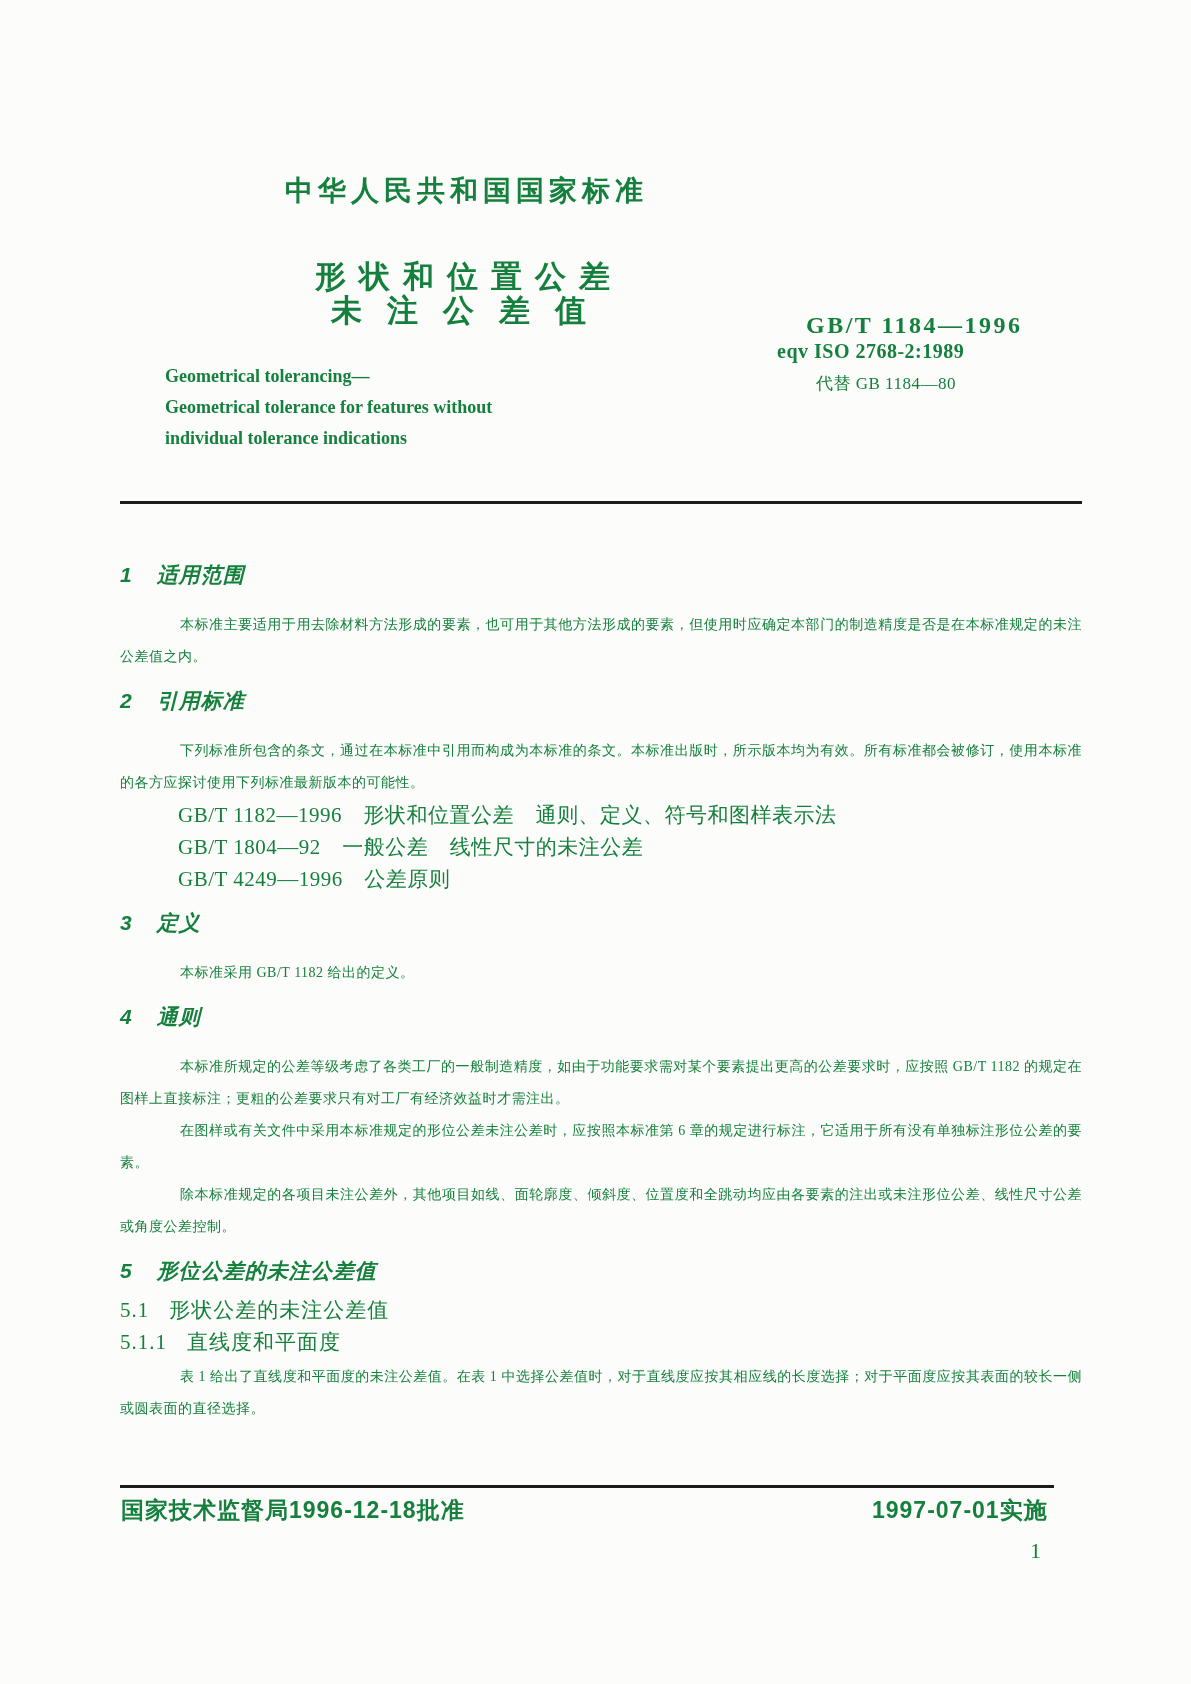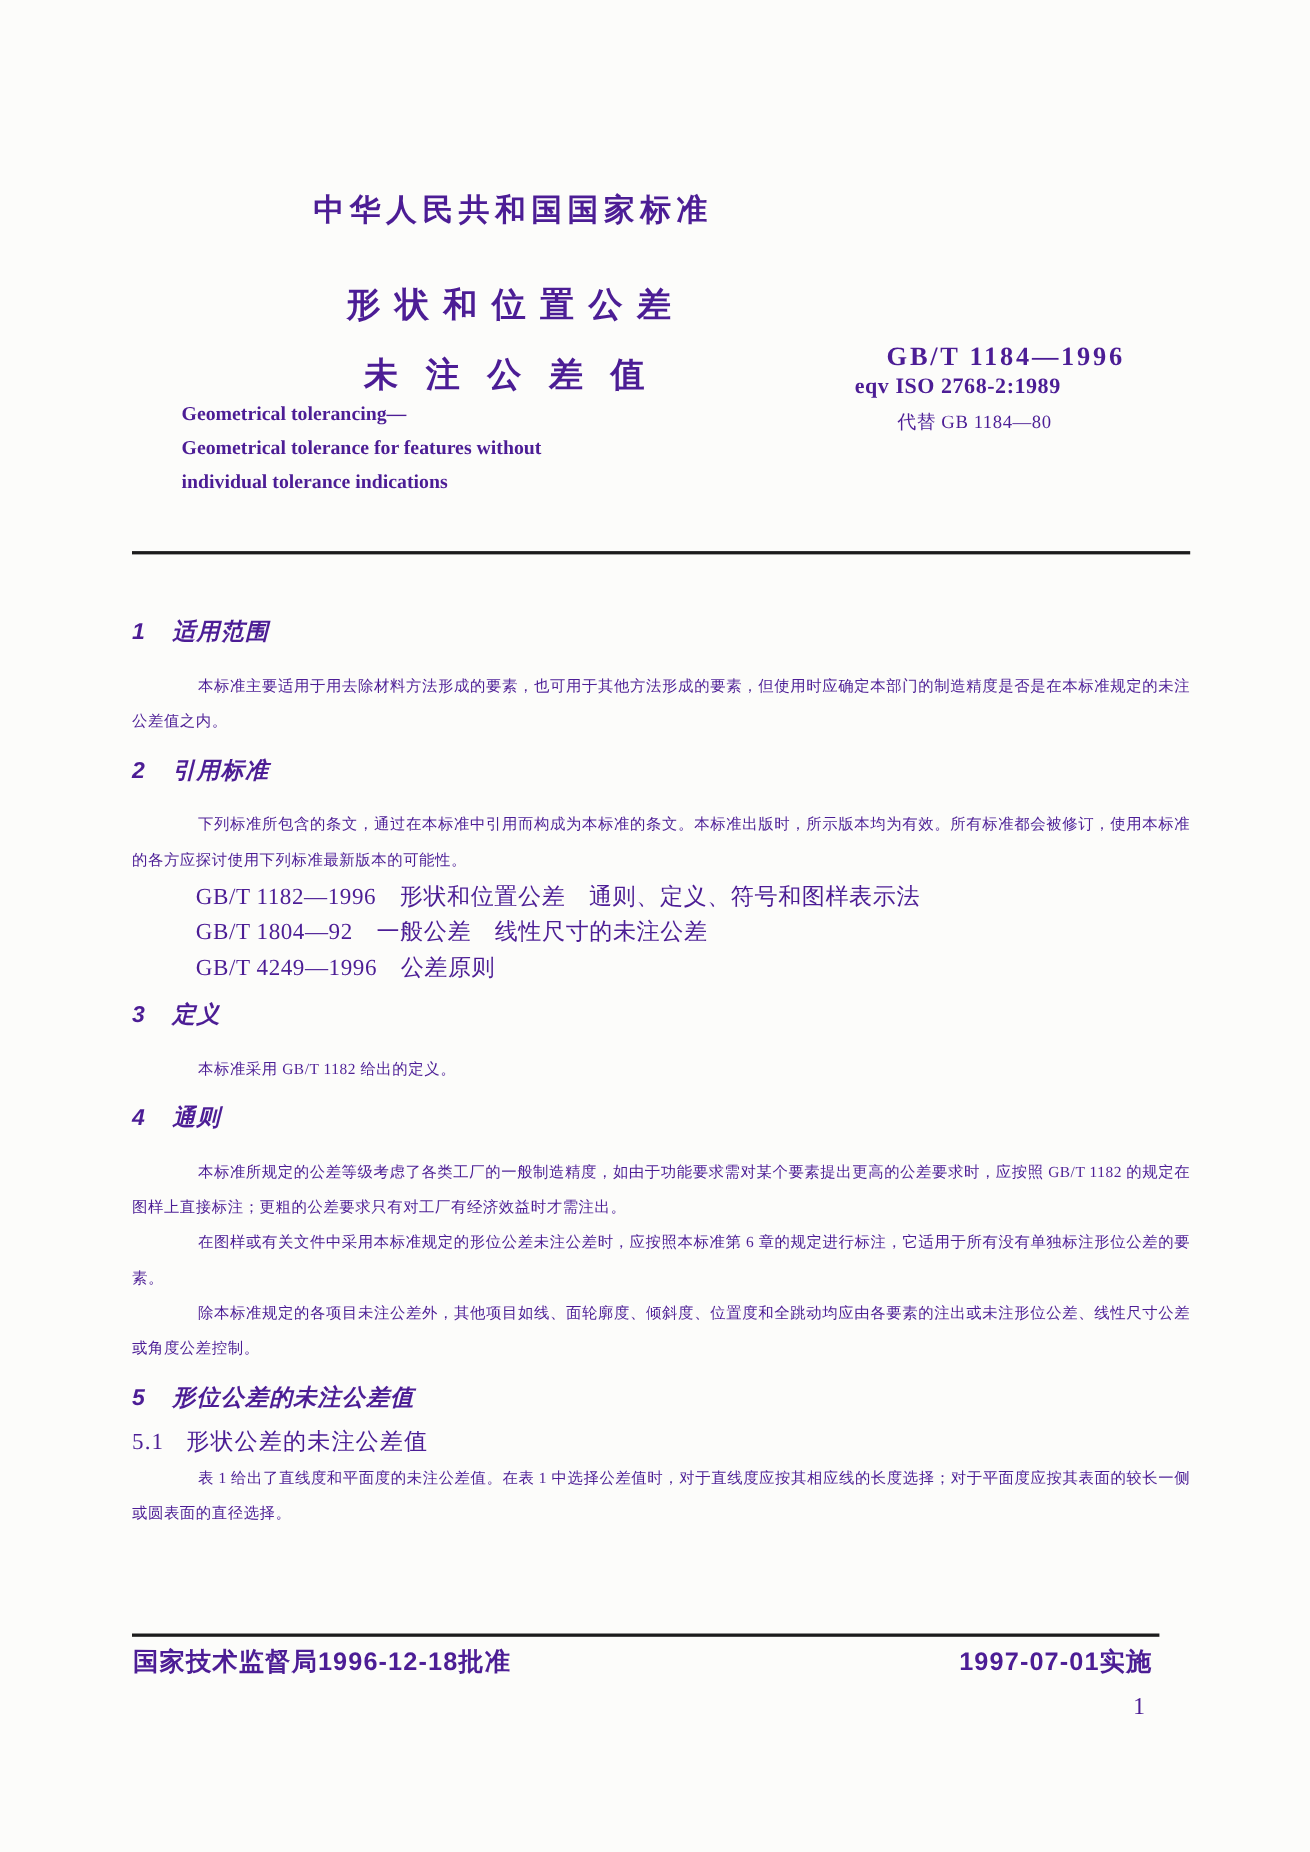--- a/index.html
+++ b/index.html
@@ -3,38 +3,38 @@
 <meta charset="utf-8">
 <style>
   * { margin: 0; padding: 0; box-sizing: border-box; }
   html, body { background: #e8e8e8; }
   .sheet {
     position: relative;
     width: 1191px;
     height: 1684px;
     margin: 0 auto;
     background: #fcfcfa;
-    color: #4c1d95;
+    color: #15803d;
     overflow: hidden;
     font-family: "Liberation Serif", "DejaVu Serif", serif;
   }
 
   
   .std-label {
     position: absolute; left: 285px; top: 172px;
     font-family: "Liberation Sans", "DejaVu Sans", sans-serif;
     font-weight: bold; font-size: 28px; letter-spacing: 5px; white-space: nowrap;
   }
   .title-cn-1 {
     position: absolute; left: 315px; top: 256px;
     font-family: "Liberation Sans", "DejaVu Sans", sans-serif;
     font-weight: bold; font-size: 31px; letter-spacing: 13px; white-space: nowrap;
   }
   .title-cn-2 {
-    position: absolute; left: 331px; top: 320px;
+    position: absolute; left: 331px; top: 290px;
     font-family: "Liberation Sans", "DejaVu Sans", sans-serif;
     font-weight: bold; font-size: 31px; letter-spacing: 25px; white-space: nowrap;
   }
   .title-en {
     position: absolute; left: 165px; top: 361px; width: 596px;
     font-weight: bold; font-size: 18px; line-height: 31px;
   }
   .std-code {
     position: absolute; left: 806px; top: 312px;
     font-weight: bold; font-size: 24px; letter-spacing: 2.5px; white-space: nowrap;
@@ -154,20 +154,23 @@
       <p class="para">除本标准规定的各项目未注公差外，其他项目如线、面轮廓度、倾斜度、位置度和全跳动均应由各要素的注出或未注形位公差、线性尺寸公差或角度公差控制。</p>
     </section>
 
     <section class="sec5">
       <div class="h2">
         <span class="num">5</span><span>形位公差的未注公差值</span>
       </div>
       <div class="h3">
         <span class="num">5.1</span><span>形状公差的未注公差值</span>
       </div>
+      <div class="h3">
+        <span class="num">5.1.1</span><span>直线度和平面度</span>
+      </div>
       <p class="para">表 1 给出了直线度和平面度的未注公差值。在表 1 中选择公差值时，对于直线度应按其相应线的长度选择；对于平面度应按其表面的较长一侧或圆表面的直径选择。</p>
     </section>
 
   </div>
 
   <div class="rule-bottom"></div>
   <div class="footer-approval">国家技术监督局1996-12-18批准</div>
   <div class="footer-impl">1997-07-01实施</div>
   <div class="page-num">1</div>
 

